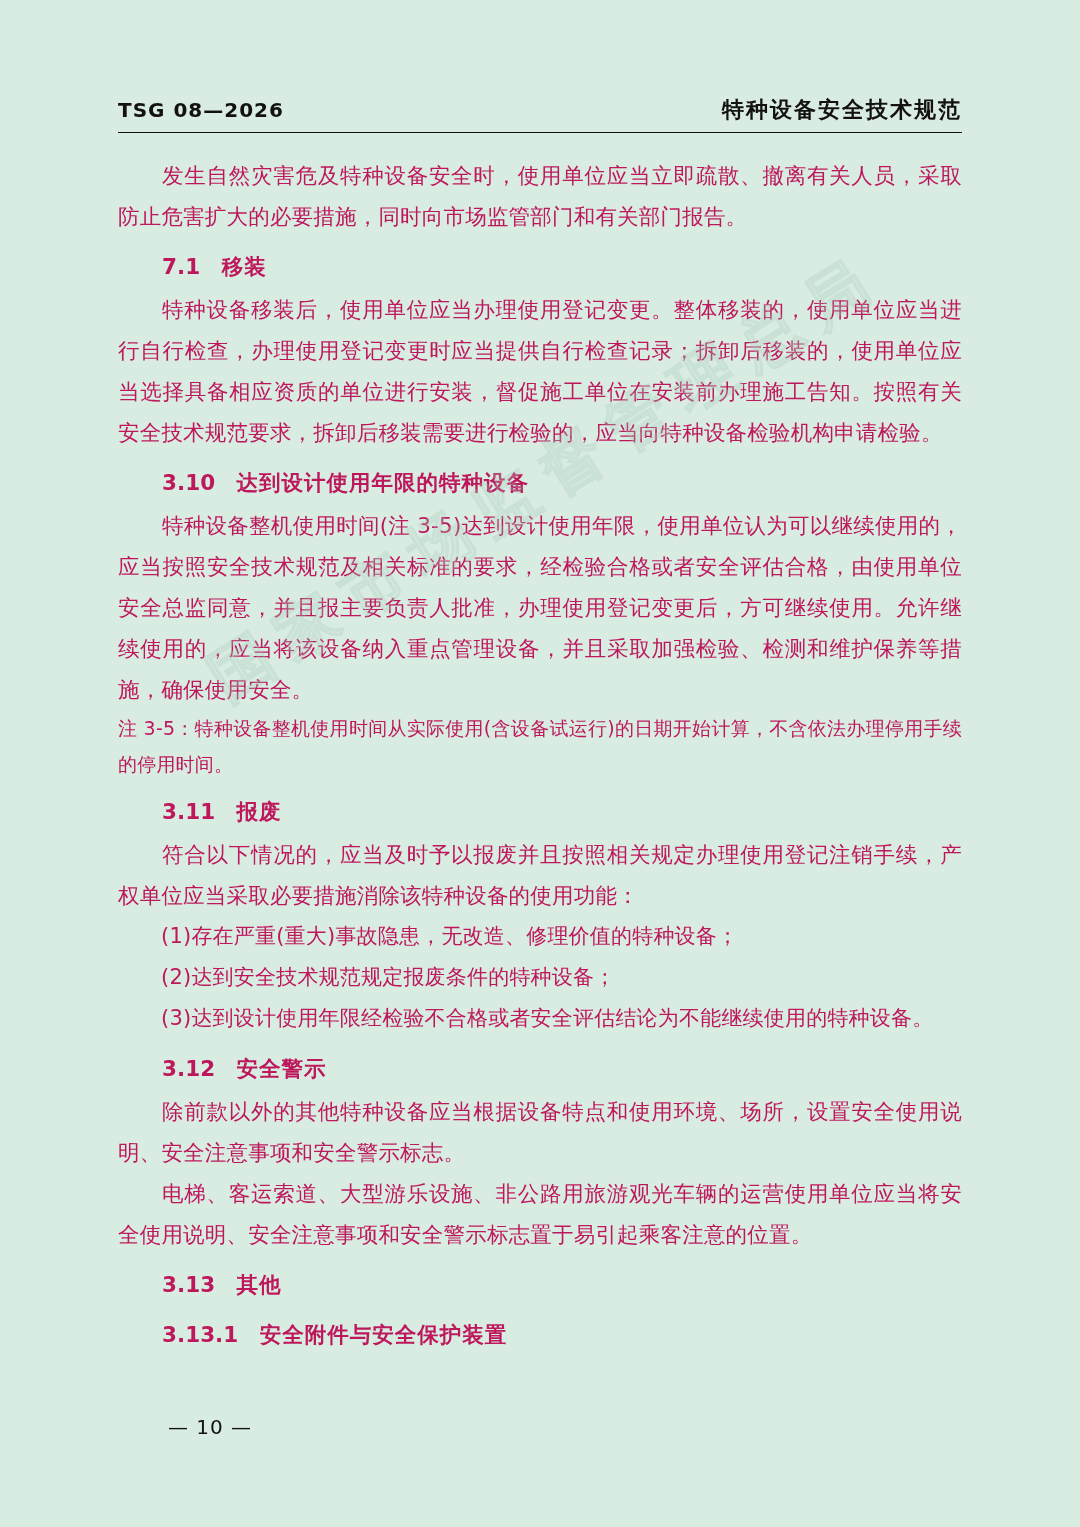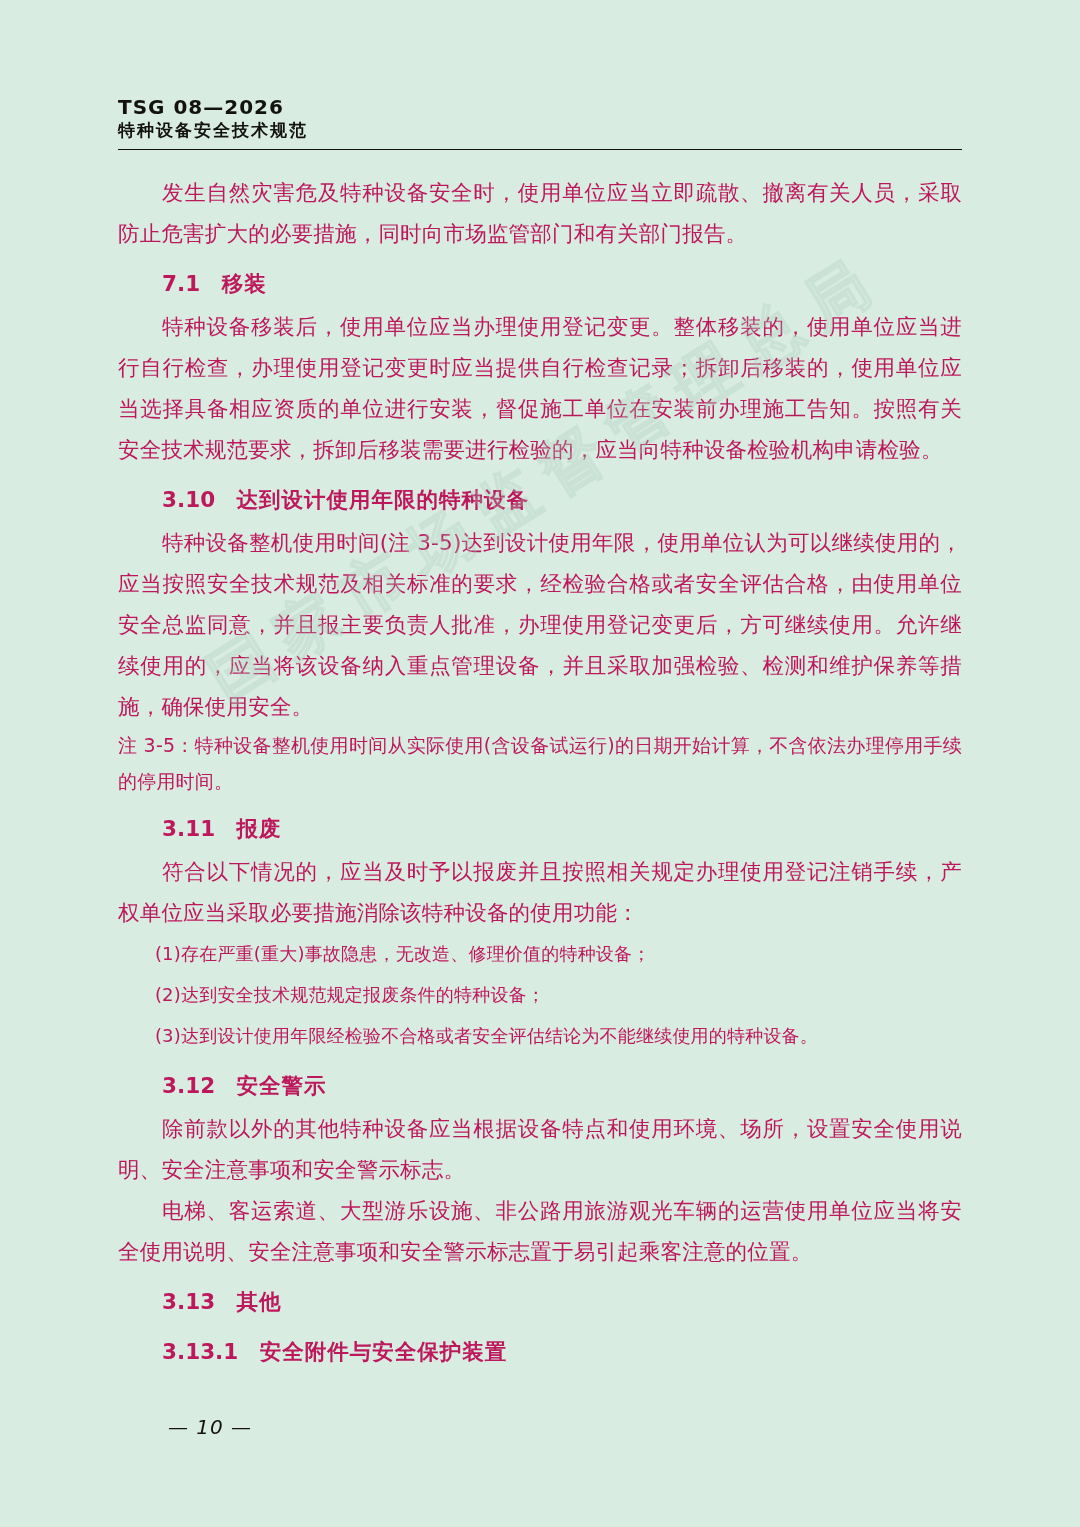--- a/index.html
+++ b/index.html
@@ -23,29 +23,28 @@
   
   .header {
     position: relative;
     display: flex;
     justify-content: space-between;
     align-items: baseline;
     font-weight: bold;
     font-size: 20px;
     color: #14120f;
     letter-spacing: 0.5px;
-    flex-direction: column;
   }
   .header-left {
     font-family: "DejaVu Sans", "Liberation Sans", sans-serif;
     font-size: 20px;
     letter-spacing: 1px;
   }
   .header-right {
-    font-size: 17px;
+    font-size: 22px;
     letter-spacing: 2px;
   }
   .header-rule {
     margin-top: 7px;
     border-bottom: 1.6px solid #14120f;
     width: 100%;
   }
   
   .content {
     margin-top: 22px;
@@ -79,34 +78,33 @@
     width: 1.0em;
   }
   .note {
     font-size: 19px;
     line-height: 36px;
     text-align: justify;
     text-justify: inter-ideograph;
   }
   .listitem {
     text-indent: 2.05em;
-    font-size: 18px;
+    font-size: 21px;
     line-height: 41px;
   }
   
   .footer {
     position: absolute;
     left: 0;
     right: 0;
     bottom: 88px;
     text-align: center;
     font-size: 20px;
     color: #14120f;
     letter-spacing: 1px;
-    font-style: italic;
   }
   .footer-inner {
     padding-left: 0px;
     display: inline-block;
     transform: translateX(-330px);
   }
   
   .watermark {
     position: absolute;
     left: 300px;

